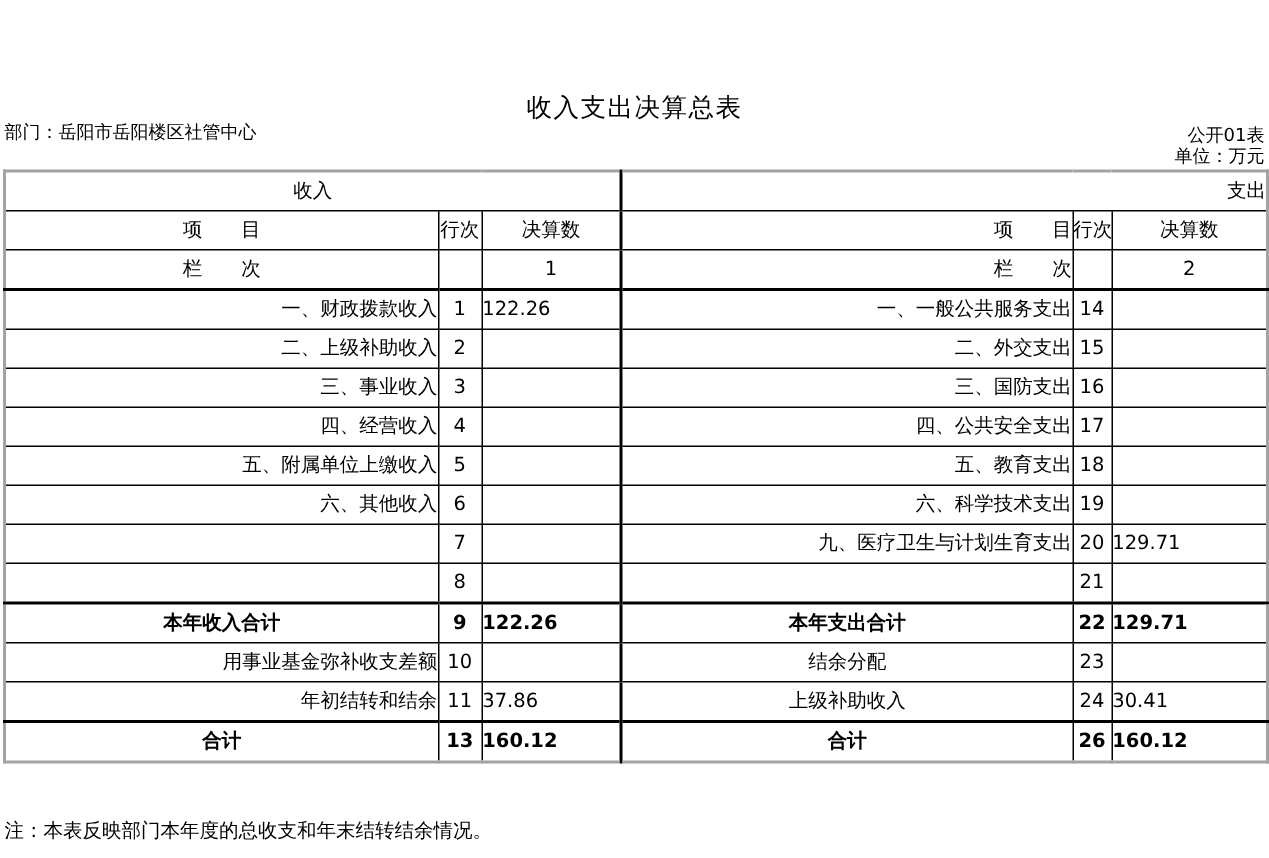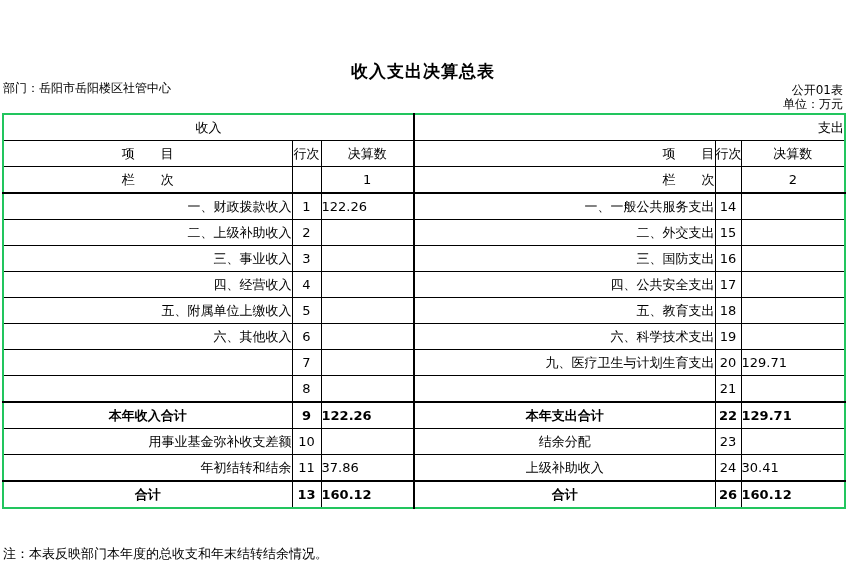--- a/index.html
+++ b/index.html
@@ -2,29 +2,29 @@
 <html><head>
 <meta charset="utf-8">
 <style>
   html,body{margin:0;padding:0;background:#fff;}
   body{
     width:846px;height:572px;position:relative;
     font-family:"DejaVu Sans",sans-serif;color:#000;
   }
   .title{
     position:absolute;top:60px;left:0;width:846px;text-align:center;
-    font-size:17px;font-weight:bold;letter-spacing:1px;
+    font-size:17px;font-weight:normal;letter-spacing:1px;
   }
   .code{position:absolute;top:82px;right:3px;font-size:12px;}
   .dept{position:absolute;top:80px;left:3px;font-size:12px;}
   .unit{position:absolute;top:96px;right:3px;font-size:12px;}
   table.main{
     position:absolute;top:113px;left:2px;width:842px;
     border-collapse:collapse;table-layout:fixed;
-    border:2px solid #22c55e;font-size:13px;
+    border:2px solid #a3a3a3;font-size:13px;
   }
   th,td{
     border:1px solid #000;height:25px;padding:0;
     font-weight:normal;white-space:nowrap;overflow:hidden;
     line-height:25px;
   }
   th{text-align:center;}
   .right-half{border-left:2px solid #000;text-align:right;}
   tr.band-row th{border-bottom:2px solid #000;}
   .cell-item{text-align:right;padding-left:5px;}

